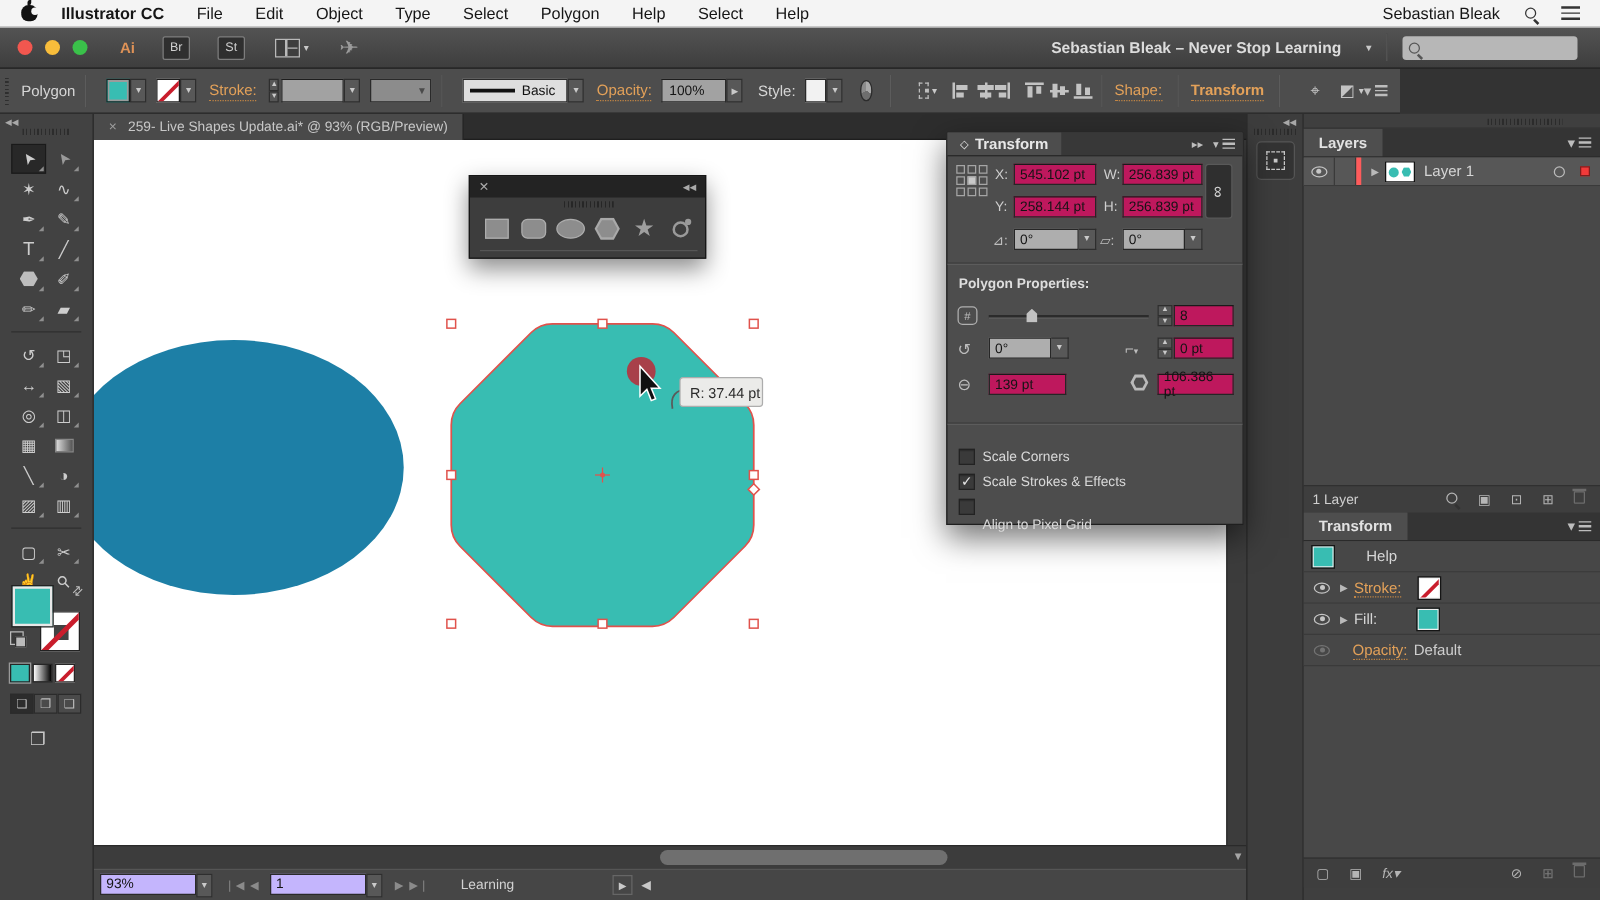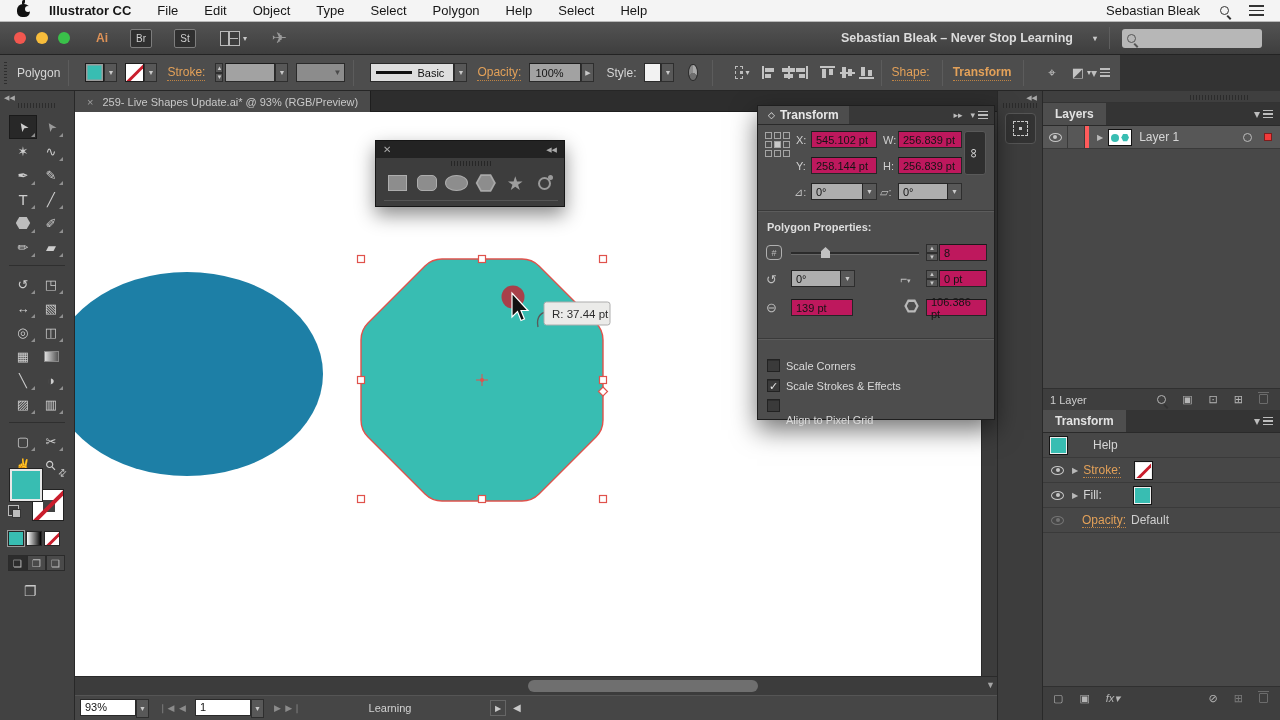--- a/index.html
+++ b/index.html
@@ -102,21 +102,21 @@
   .scrmode{position:absolute;left:24px;top:492px;color:#c9c9c9;font-size:14px}
   
   .canvas{position:absolute;left:75px;top:112px;width:922px;height:564px;background:#fff;z-index:5}
   .vscroll{position:absolute;left:981px;top:112px;width:16px;height:564px;background:#3c3c3c;border-left:1px solid #2a2a2a;z-index:8}
   .vthumb{position:absolute;left:2px;top:5px;width:11px;height:250px;background:#6f6f6f;border-radius:6px}
   .hscroll{position:absolute;left:75px;top:676px;width:922px;height:19px;background:#3c3c3c;border-top:1px solid #2a2a2a;z-index:8}
   .hthumb{position:absolute;left:453px;top:3px;width:230px;height:12px;background:#6f6f6f;border-radius:6px}
   .scorner{position:absolute;right:2px;top:3px;color:#a5a5a5;font-size:9px}
   
   .statusbar{position:absolute;left:75px;top:695px;width:922px;height:25px;background:#464646;border-top:1px solid #555;display:flex;align-items:center;color:#d2d2d2;font-size:11px;z-index:8}
-  .zoomfld{margin-left:5px;width:56px;height:17px;background:#ffffff;border:1px solid #2a2a2a;color:#141414;display:flex;align-items:center;padding:0 4px}
+  .zoomfld{margin-left:5px;width:77px;height:17px;background:#c4b5fd;border:1px solid #2a2a2a;color:#141414;display:flex;align-items:center;padding:0 4px}
   .sb-nav{color:#8b8b8b;font-size:9px;margin-left:10px;letter-spacing:1px}
   .sb-status{position:absolute;left:240px;width:150px;text-align:center}
   .sb-play{position:absolute;left:415px;top:4px;width:16px;height:16px;border:1px solid #666;color:#c9c9c9;font-size:8px;display:flex;align-items:center;justify-content:center}
   .sb-arr{position:absolute;left:438px;top:6px;color:#c9c9c9;font-size:10px}
   
   .dockstrip{position:absolute;left:997px;top:91px;width:46px;height:629px;background:#3d3d3d;border-left:1px solid #292929;border-right:1px solid #292929;z-index:9}
   .ds-collapse{position:absolute;right:5px;top:3px;color:#a8a8a8;font-size:7px}
   .ds-grip{position:absolute;left:5px;top:12px;width:36px;height:5px;background:repeating-linear-gradient(90deg,#2b2b2b 0 1px,transparent 1px 3px)}
   .ds-btn{position:absolute;left:7px;top:22px;width:31px;height:31px;background:#333;border:1px solid #555;border-radius:4px;display:flex;align-items:center;justify-content:center}
   .ds-btn .dash{width:15px;height:15px;border:1.5px dashed #c9c9c9;position:relative}

